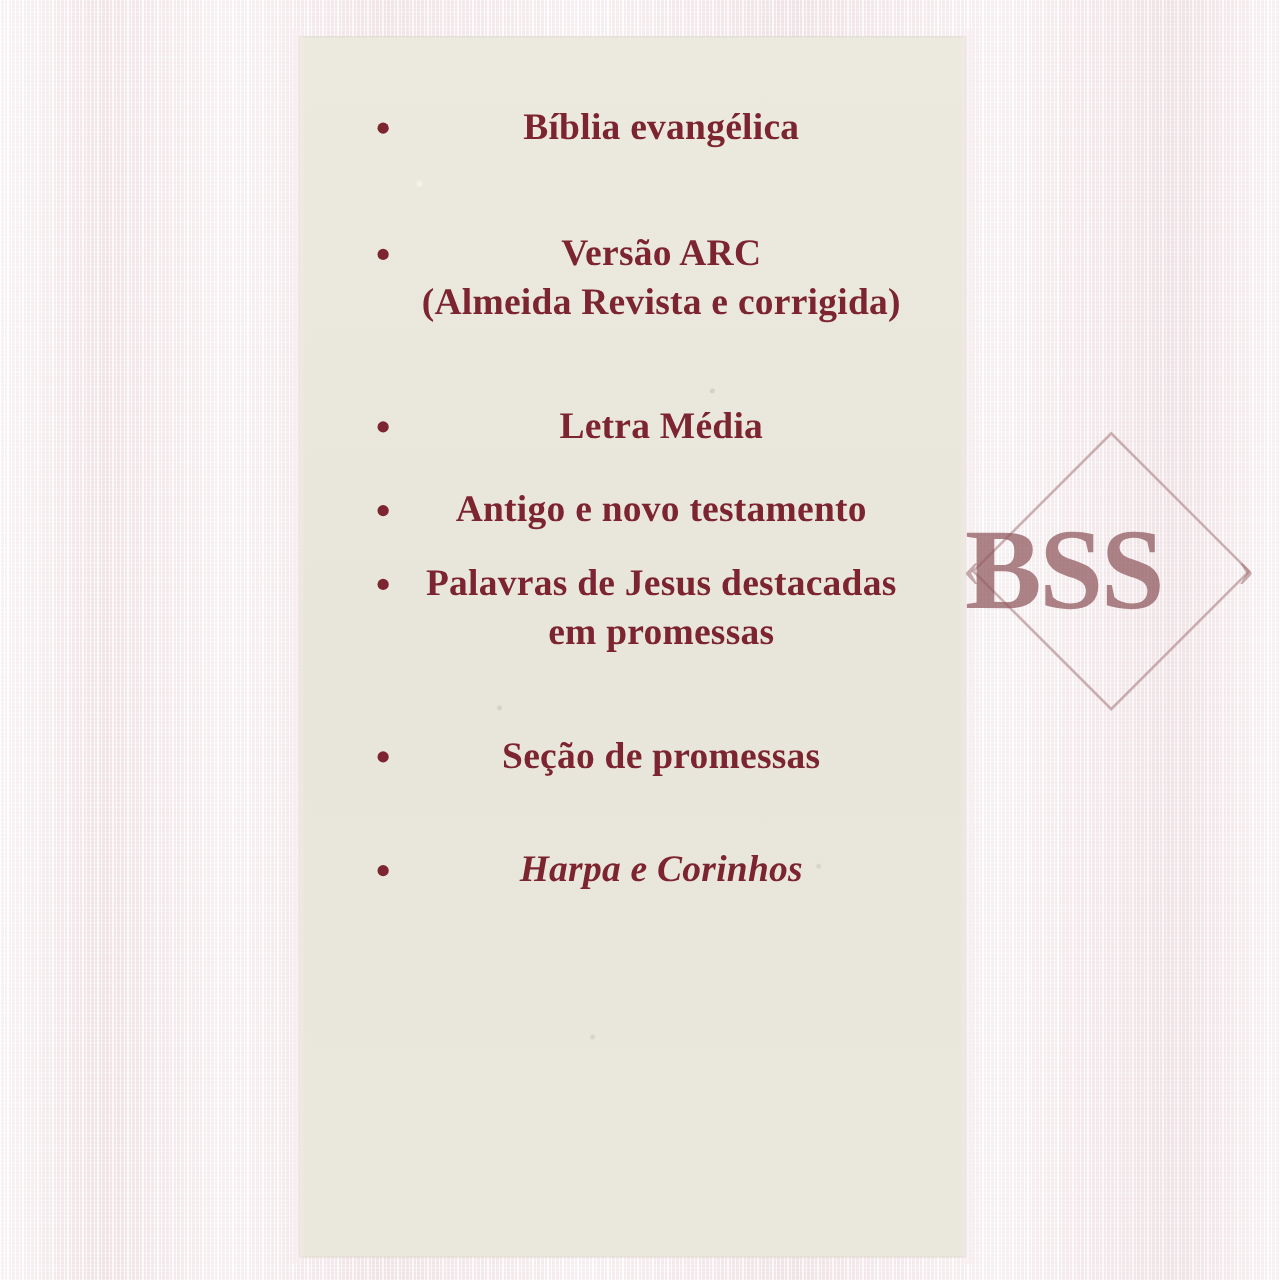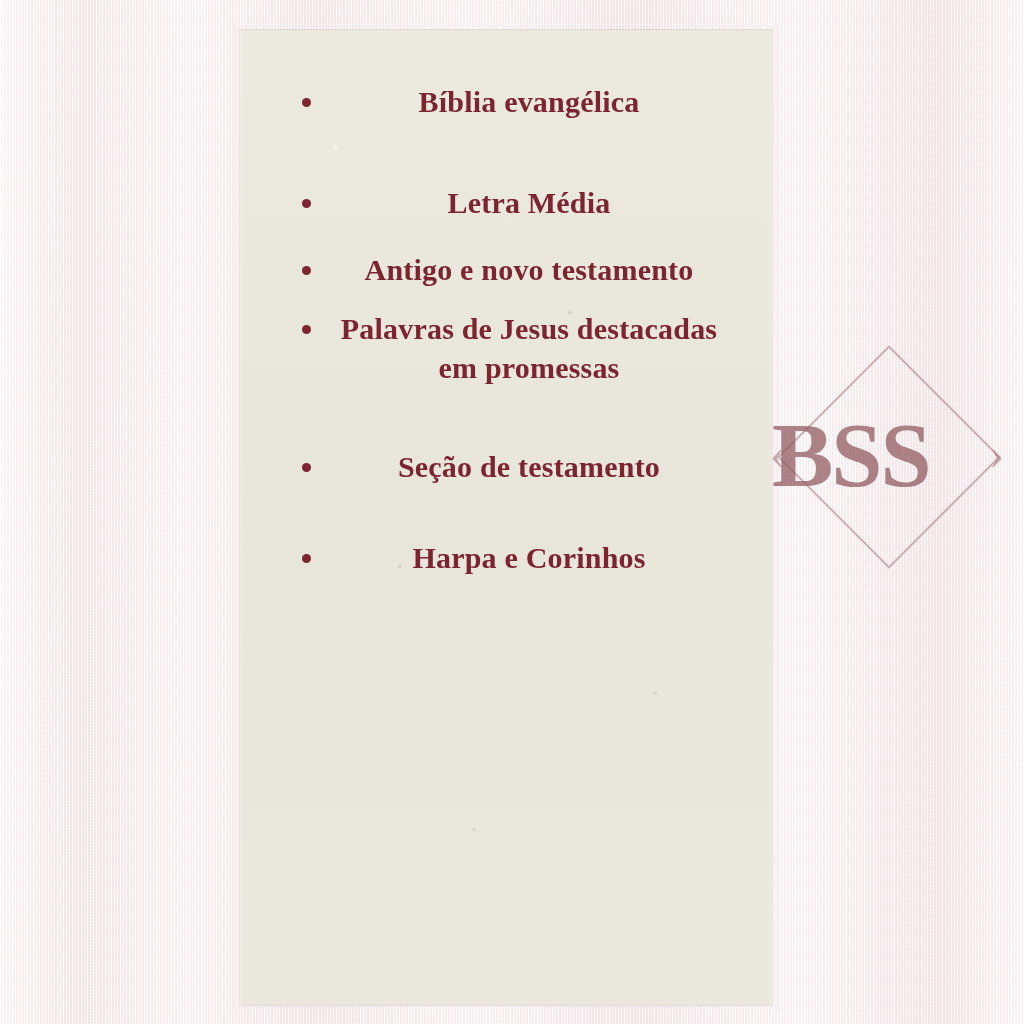--- a/index.html
+++ b/index.html
@@ -104,21 +104,21 @@
     display: block;
   }
 
   
   .i0 { margin-bottom: 62px; }
   .i1 { margin-bottom: 60px; }
   .i2 { margin-bottom: 28px; }
   .i3 { margin-bottom: 20px; }
   .i4 { margin-bottom: 60px; }
   .i5 { margin-bottom: 52px; }
-  .i6 { margin-bottom: 50px; }
+  .i6 { margin-bottom: 50px; font-style: italic; }
   .i7 { margin-bottom: 0; }
 
   
   #watermark {
     position: absolute;
     right: 22px;
     top: 340px;
     width: 230px;
     height: 230px;
     z-index: 3;
@@ -167,40 +167,45 @@
 
   <div id="card">
 
     <ul id="bullet-list">
 
       <li class="bullet-item i0">
         <span class="dot"></span>
         <span>Bíblia evangélica</span>
       </li>
 
+      <li class="bullet-item i1">
+        <span class="dot"></span>
+        <span>Versão ARC</span>
+        <span class="line2">(Almeida Revista e corrigida)</span>
+      </li>
 
       <li class="bullet-item i2">
         <span class="dot"></span>
         <span>Letra Média</span>
       </li>
 
       <li class="bullet-item i3">
         <span class="dot"></span>
         <span>Antigo e novo testamento</span>
       </li>
 
       <li class="bullet-item i4">
         <span class="dot"></span>
         <span>Palavras de Jesus destacadas</span>
         <span class="line2">em promessas</span>
       </li>
 
       <li class="bullet-item i5">
         <span class="dot"></span>
-        <span>Seção de testamento</span>
+        <span>Seção de promessas</span>
       </li>
 
       <li class="bullet-item i6">
         <span class="dot"></span>
         <span>Harpa e Corinhos</span>
       </li>
 
 
     </ul>
   </div>

